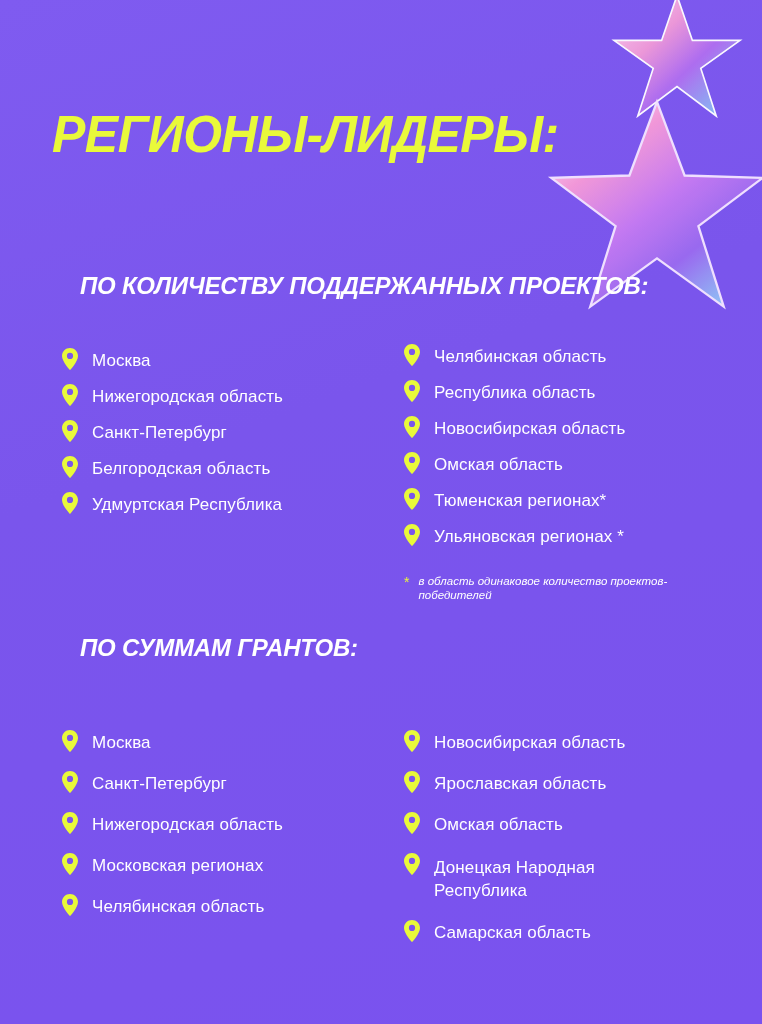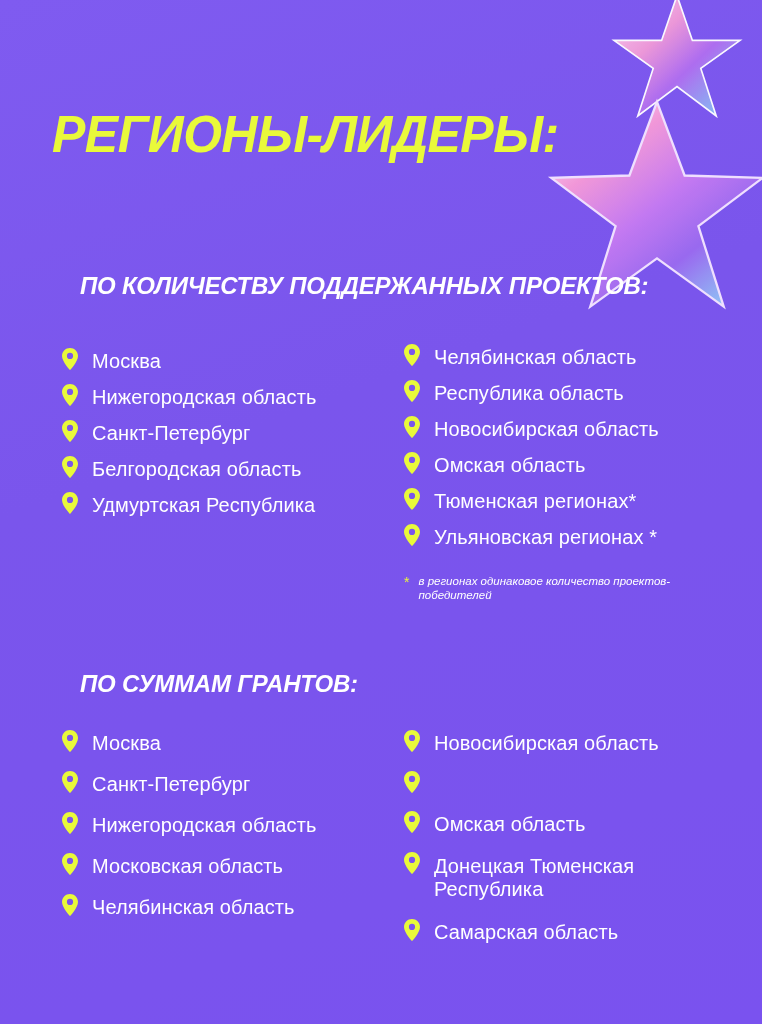--- a/index.html
+++ b/index.html
@@ -66,21 +66,21 @@
     font-size: 24px;
     font-weight: 800;
     font-style: italic;
     color: #ffffff;
     letter-spacing: -0.2px;
     text-transform: uppercase;
     white-space: nowrap;
     margin-left: 28px;
   }
   .head-1 { top: 272px; }
-  .head-2 { top: 670px; }
+  .head-2 { top: 634px; }
 
   
   .col {
     position: absolute;
     color: #ffffff;
     font-size: 18.5px;
     line-height: 1.0;
   }
   .col.c1 { left: 62px; }
   .col.c2 { left: 404px; }
@@ -102,21 +102,21 @@
 
   .pin {
     flex: 0 0 auto;
     width: 16px;
     height: 22px;
     margin-right: 14px;
     margin-top: -2px;
   }
   .item-label {
     color: #ffffff;
-    font-size: 20px;
+    font-size: 17px;
     line-height: 20px;
     padding-top: 1px;
     letter-spacing: 0.1px;
   }
   .item-label.two-line { line-height: 23px; }
 
   
   .footnote {
     position: absolute;
     left: 404px;
@@ -244,21 +244,21 @@
     <div class="item">
       <svg class="pin" viewBox="0 0 16 22">
           <path d="M8 0C3.6 0 0 3.5 0 7.9 0 13.6 8 22 8 22s8-8.4 8-14.1C16 3.5 12.4 0 8 0zm0 11a3.1 3.1 0 1 1 0-6.2A3.1 3.1 0 0 1 8 11z" fill="#e9f93a"></path>
         </svg>
       <span class="item-label">Ульяновская регионах *</span>
     </div>
   </div>
 
   <div class="footnote">
     <span class="fn-star">*</span>
-    <span>в регионах одинаковое количество проектов-победителей</span>
+    <span>в область одинаковое количество проектов-победителей</span>
   </div>
 
   <div class="section-head head-2">ПО СУММАМ ГРАНТОВ:</div>
 
   <div class="col c1 s2-left">
     <div class="item">
       <svg class="pin" viewBox="0 0 16 22">
           <path d="M8 0C3.6 0 0 3.5 0 7.9 0 13.6 8 22 8 22s8-8.4 8-14.1C16 3.5 12.4 0 8 0zm0 11a3.1 3.1 0 1 1 0-6.2A3.1 3.1 0 0 1 8 11z" fill="#e9f93a"></path>
         </svg>
       <span class="item-label">Москва</span>
@@ -272,53 +272,54 @@
     <div class="item">
       <svg class="pin" viewBox="0 0 16 22">
           <path d="M8 0C3.6 0 0 3.5 0 7.9 0 13.6 8 22 8 22s8-8.4 8-14.1C16 3.5 12.4 0 8 0zm0 11a3.1 3.1 0 1 1 0-6.2A3.1 3.1 0 0 1 8 11z" fill="#e9f93a"></path>
         </svg>
       <span class="item-label">Нижегородская область</span>
     </div>
     <div class="item">
       <svg class="pin" viewBox="0 0 16 22">
           <path d="M8 0C3.6 0 0 3.5 0 7.9 0 13.6 8 22 8 22s8-8.4 8-14.1C16 3.5 12.4 0 8 0zm0 11a3.1 3.1 0 1 1 0-6.2A3.1 3.1 0 0 1 8 11z" fill="#e9f93a"></path>
         </svg>
-      <span class="item-label">Московская область</span>
+      <span class="item-label">Московская регионах</span>
     </div>
     <div class="item">
       <svg class="pin" viewBox="0 0 16 22">
           <path d="M8 0C3.6 0 0 3.5 0 7.9 0 13.6 8 22 8 22s8-8.4 8-14.1C16 3.5 12.4 0 8 0zm0 11a3.1 3.1 0 1 1 0-6.2A3.1 3.1 0 0 1 8 11z" fill="#e9f93a"></path>
         </svg>
       <span class="item-label">Челябинская область</span>
     </div>
   </div>
 
   <div class="col c2 s2-right">
     <div class="item">
       <svg class="pin" viewBox="0 0 16 22">
           <path d="M8 0C3.6 0 0 3.5 0 7.9 0 13.6 8 22 8 22s8-8.4 8-14.1C16 3.5 12.4 0 8 0zm0 11a3.1 3.1 0 1 1 0-6.2A3.1 3.1 0 0 1 8 11z" fill="#e9f93a"></path>
         </svg>
       <span class="item-label">Новосибирская область</span>
     </div>
     <div class="item">
       <svg class="pin" viewBox="0 0 16 22">
           <path d="M8 0C3.6 0 0 3.5 0 7.9 0 13.6 8 22 8 22s8-8.4 8-14.1C16 3.5 12.4 0 8 0zm0 11a3.1 3.1 0 1 1 0-6.2A3.1 3.1 0 0 1 8 11z" fill="#e9f93a"></path>
         </svg>
+      <span class="item-label">Ярославская область</span>
     </div>
     <div class="item">
       <svg class="pin" viewBox="0 0 16 22">
           <path d="M8 0C3.6 0 0 3.5 0 7.9 0 13.6 8 22 8 22s8-8.4 8-14.1C16 3.5 12.4 0 8 0zm0 11a3.1 3.1 0 1 1 0-6.2A3.1 3.1 0 0 1 8 11z" fill="#e9f93a"></path>
         </svg>
       <span class="item-label">Омская область</span>
     </div>
     <div class="item">
       <svg class="pin" viewBox="0 0 16 22">
           <path d="M8 0C3.6 0 0 3.5 0 7.9 0 13.6 8 22 8 22s8-8.4 8-14.1C16 3.5 12.4 0 8 0zm0 11a3.1 3.1 0 1 1 0-6.2A3.1 3.1 0 0 1 8 11z" fill="#e9f93a"></path>
         </svg>
-      <span class="item-label two-line" style="max-width:250px;">Донецкая Тюменская Республика</span>
+      <span class="item-label two-line" style="max-width:250px;">Донецкая Народная Республика</span>
     </div>
     <div class="item">
       <svg class="pin" viewBox="0 0 16 22">
           <path d="M8 0C3.6 0 0 3.5 0 7.9 0 13.6 8 22 8 22s8-8.4 8-14.1C16 3.5 12.4 0 8 0zm0 11a3.1 3.1 0 1 1 0-6.2A3.1 3.1 0 0 1 8 11z" fill="#e9f93a"></path>
         </svg>
       <span class="item-label">Самарская область</span>
     </div>
   </div>
 
 </div>

